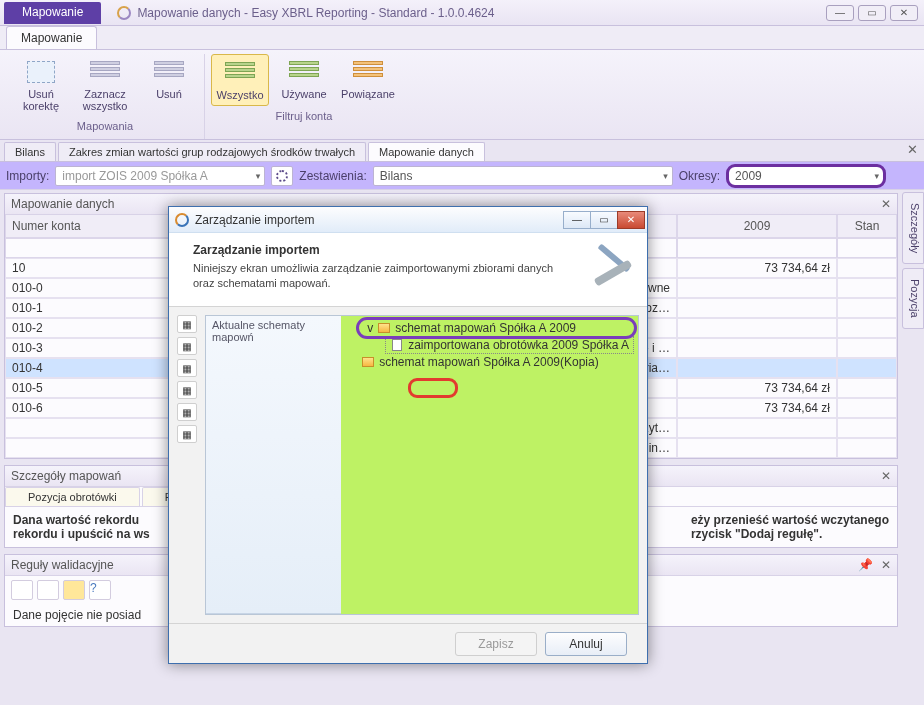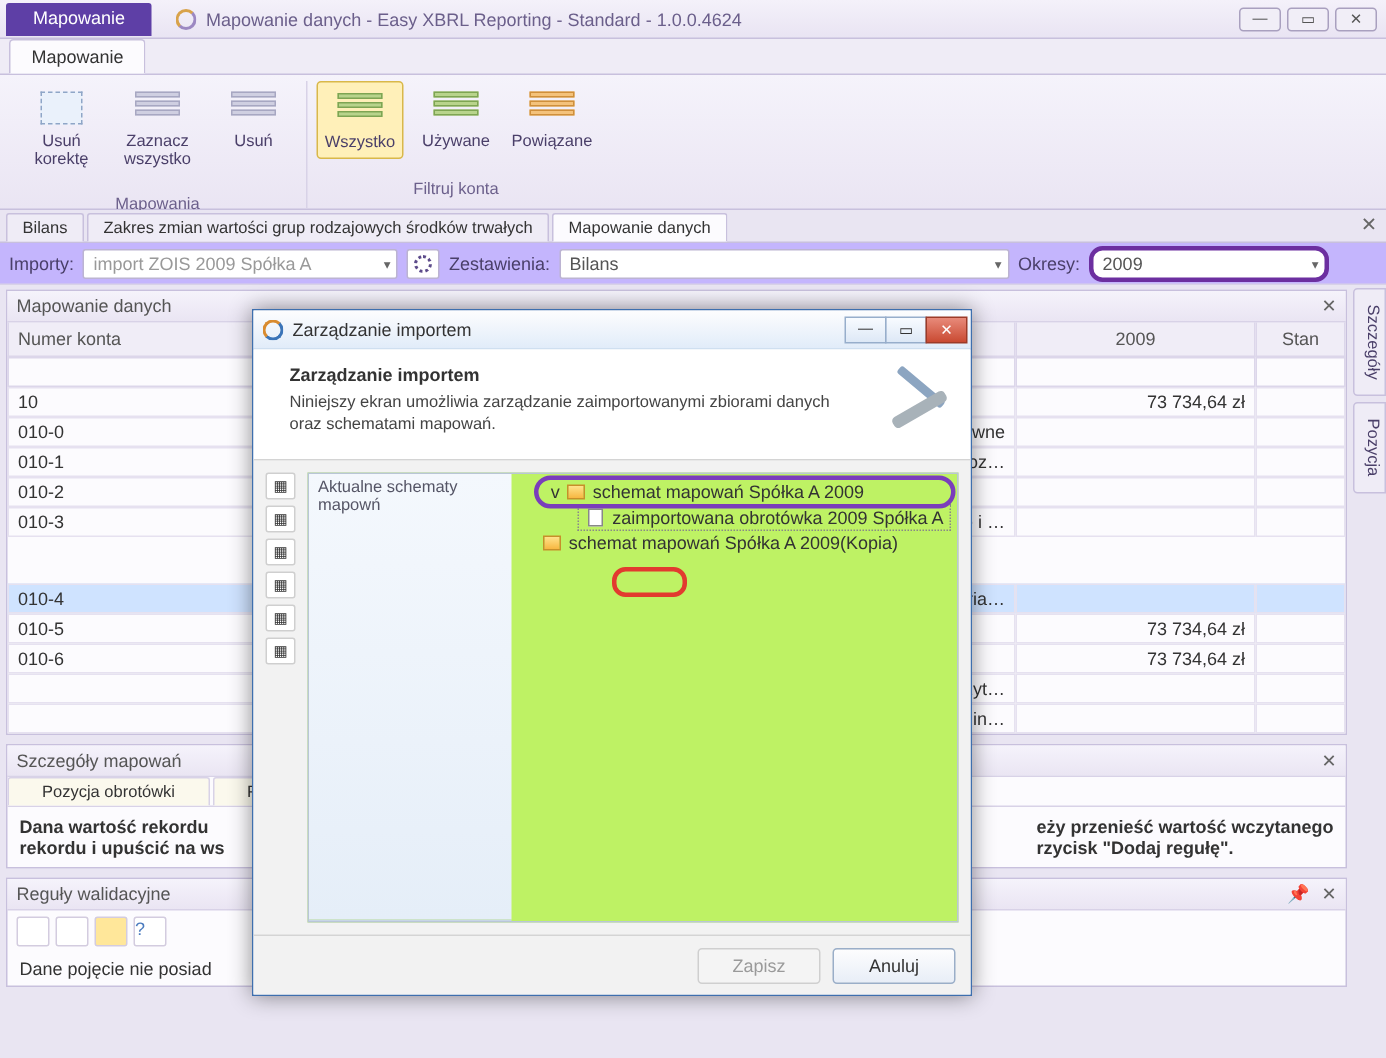--- a/index.html
+++ b/index.html
@@ -20,21 +20,21 @@
 
   
   .ribbon { height: 90px; background: linear-gradient(#f5f3fb, #eae5f3); border-bottom: 1px solid #c8c0dd; display: flex; padding: 4px 6px 0; }
   .rgroup { display: flex; flex-direction: column; align-items: center; border-right: 1px solid #d8d2e7; padding: 0 6px; }
   .rgroup:last-child { border-right: none; }
   .rbtns { display: flex; gap: 6px; }
   .rbtn { width: 58px; display: flex; flex-direction: column; align-items: center; gap: 2px; padding: 4px 2px; border-radius: 3px; }
   .rbtn.active { background: #fff0b9; border: 1px solid #d9b84a; }
   .rbtn .ricon { width: 32px; height: 28px; display: flex; align-items: center; justify-content: center; }
   .rbtn-label { font-size: 11px; text-align: center; line-height: 1.1; color: #4a3f69; }
-  .rgroup-title { font-size: 11px; color: #6b5f8b; margin-top: 14px; }
+  .rgroup-title { font-size: 11px; color: #6b5f8b; margin-top: 4px; }
 
   
   .doc-tabs { height: 22px; background: #e9e5f2; border-bottom: 1px solid #c8c0dd; display: flex; align-items: flex-end; padding-left: 4px; position: relative; }
   .dtab { padding: 3px 10px; border: 1px solid #c8c0dd; border-bottom: none; background: #efecf6; font-size: 11px; margin-right: 2px; border-radius: 2px 2px 0 0; }
   .dtab.active { background: #fcfbfe; }
   .dtab-close { position: absolute; right: 6px; top: 2px; font-size: 13px; color: #666; }
 
   
   .filter-row { height: 28px; display: flex; align-items: center; gap: 6px; padding: 0 6px; background: #c4b5fd; border-bottom: 1px solid #d8d2e7; font-size: 12px; }
   .combo { height: 20px; border: 1px solid #bcb4d2; background: #fff; display: flex; align-items: center; padding: 0 16px 0 6px; position: relative; border-radius: 2px; color: #555; }
@@ -58,21 +58,21 @@
   .panel-hdr { background: linear-gradient(#f5f3fb,#eae5f3); border-bottom: 1px solid #d8d2e7; padding: 3px 6px; font-size: 12px; color: #555; position: relative; }
   .panel-hdr .hx { position: absolute; right: 6px; top: 3px; font-size: 12px; color: #666; }
 
   .grid { display: grid; grid-template-columns: 1fr 400px 160px 60px; font-size: 12px; }
   .ghdr { background: #f0edf7; border: 1px solid #dcd6ea; border-top: none; padding: 4px 6px; text-align: center; color: #555; }
   .numkonta-hdr { text-align: left; }
   .gfilter { border: 1px solid #dcd6ea; height: 20px; }
   .gcell { border: 1px solid #e6e1f0; padding: 2px 6px; white-space: nowrap; overflow: hidden; text-overflow: ellipsis; }
   .gcell.num { text-align: right; }
   .gcell.left { }
-  .rowhi { background: #cfe3ff; margin-top: 31px; }
+  .rowhi { background: #cfe3ff; }
 
   
   .details-tabs { display: flex; border-bottom: 1px solid #d8d2e7; }
   .details-tab { padding: 3px 22px; border: 1px solid #d8d2e7; border-bottom: none; margin-right: 2px; font-size: 11px; background: #fbf9ed; border-radius: 2px 2px 0 0; }
   .details-body { padding: 6px 8px; font-size: 12px; }
 
   
   .valid-body { padding: 4px 6px; display: flex; gap: 4px; align-items: center; }
   .vbtn { width: 22px; height: 20px; border: 1px solid #d3ccdf; border-radius: 2px; background: #fff; }
   .vbtn.y { background: #ffe79a; }
@@ -103,21 +103,21 @@
   .tnode { display: flex; align-items: center; gap: 4px; padding: 1px 2px; white-space: nowrap; }
   .tnode.lvl1 { margin-left: 14px; }
   .tnode.lvl2 { margin-left: 40px; }
   .tnodeicon { width: 14px; height: 12px; display: flex; align-items: center; justify-content: center; }
   .ticon-map { width: 12px; height: 10px; background: linear-gradient(#ffe28a,#f7b742); border: 1px solid #c78f2a; }
   .ticon-file { width: 10px; height: 12px; background: #fff; border: 1px solid #888; }
   .tnode.sel { outline: 3px solid #7a3dbb; outline-offset: 0; border-radius: 10px; padding: 1px 8px; }
   .tnode.imp { border: 1px dotted #888; padding: 1px 4px; }
   .copy-highlight { position: absolute; border: 3px solid #e23b2f; border-radius: 9px; width: 50px; height: 20px; left: 408px; top: 378px; pointer-events: none; }
 
-  .modal-footer { height: 40px; border-top: 1px solid #d4d4d4; display: flex; justify-content: flex-end; align-items: center; gap: 8px; padding-right: 10px; background: #f2f2f2; }
+  .modal-footer { height: 40px; border-top: 1px solid #d4d4d4; display: flex; justify-content: flex-end; align-items: center; gap: 8px; padding-right: 20px; background: #f2f2f2; }
   .mbtn { min-width: 82px; height: 24px; border: 1px solid #9aaec8; background: linear-gradient(#fdfdfe,#e8eef7); border-radius: 3px; font-size: 12px; color: #333; padding: 0 12px; }
   .mbtn.disabled { color: #9a9a9a; border-color: #cfcfcf; background: #f4f4f4; }
 
   
   .ri-box { width: 28px; height: 22px; border: 1px dashed #8fa6c7; background: #eaf1fb; }
   .ri-lines { width: 30px; height: 22px; display: flex; flex-direction: column; gap: 2px; }
   .ri-lines span { height: 4px; background: #b8d48c; border: 1px solid #7ea553; }
   .ri-lines.orange span { background: #f4c27b; border-color: #cf8f3b; }
   .ri-lines.grey span { background: #cfcfe1; border-color: #a7a7c2; }
 </style>

